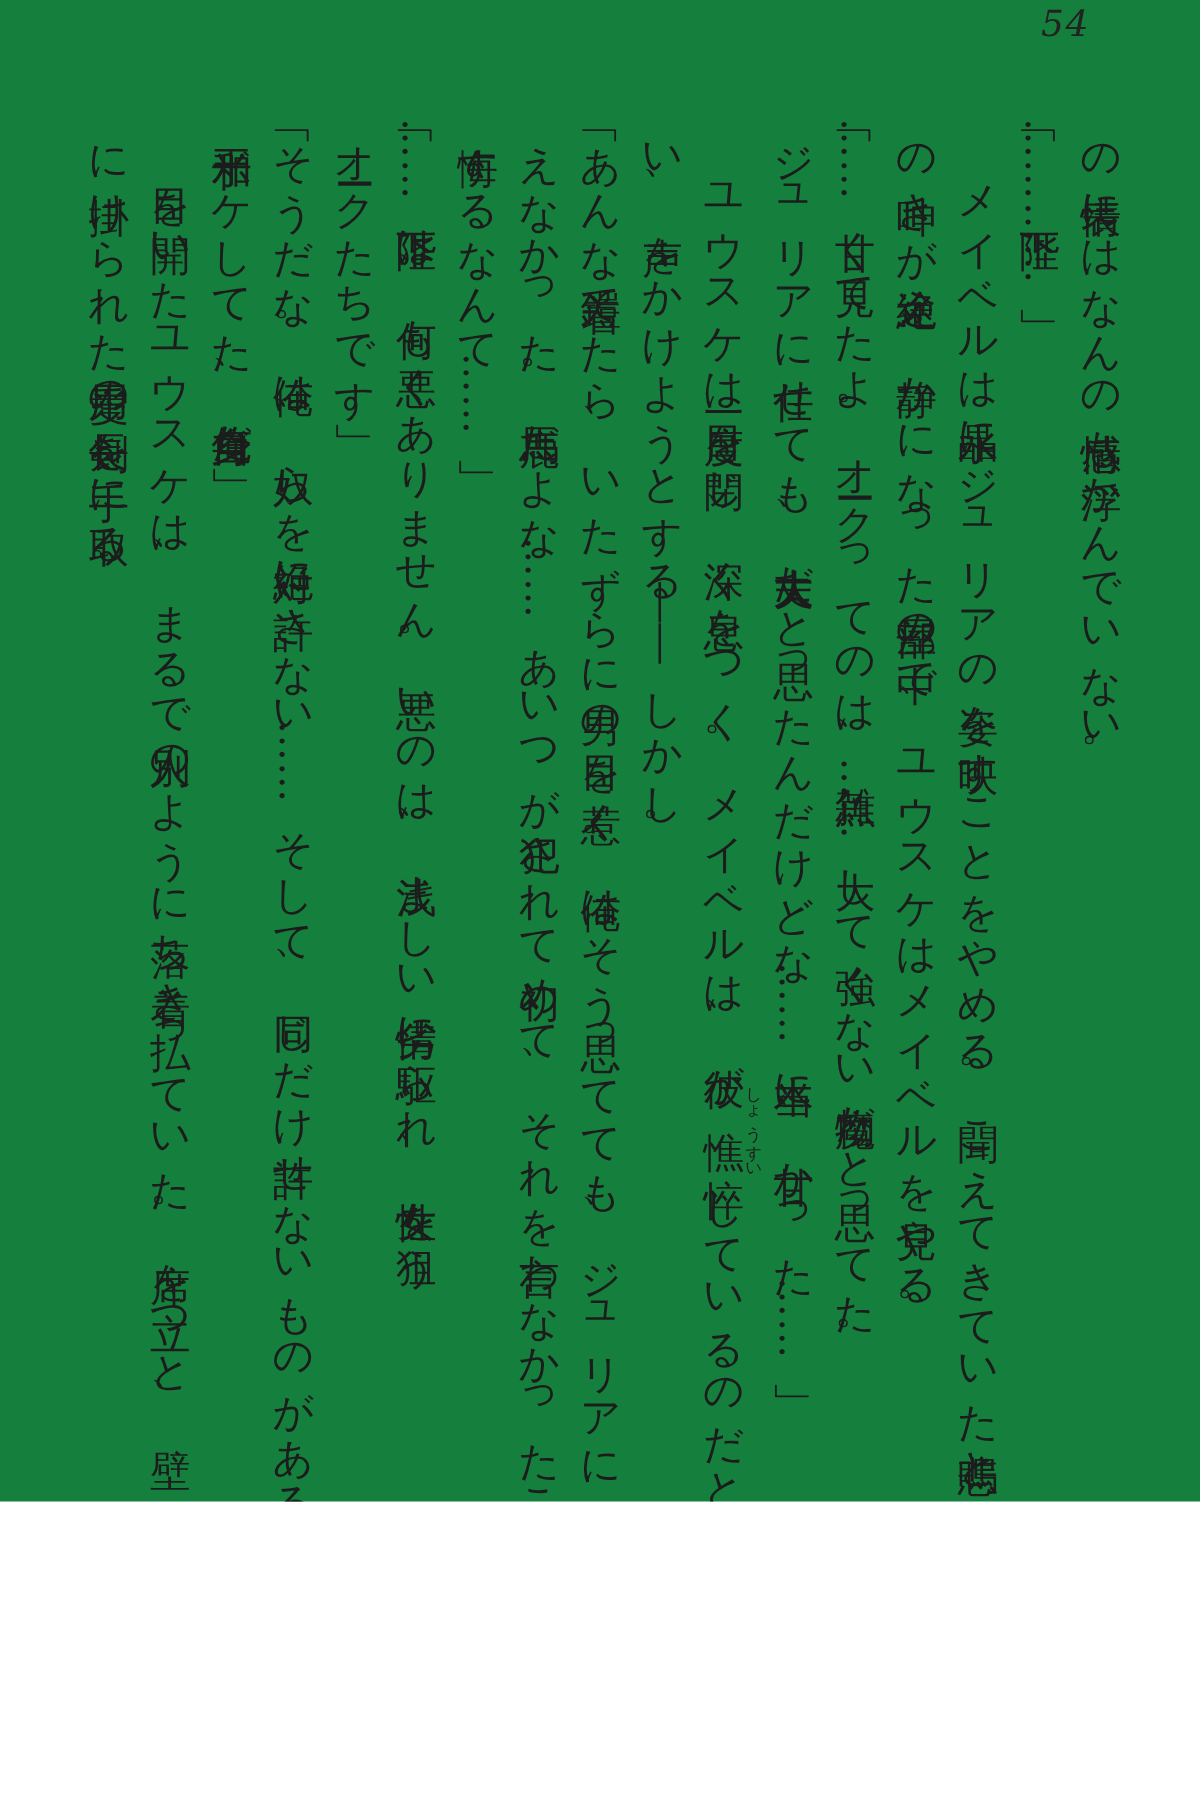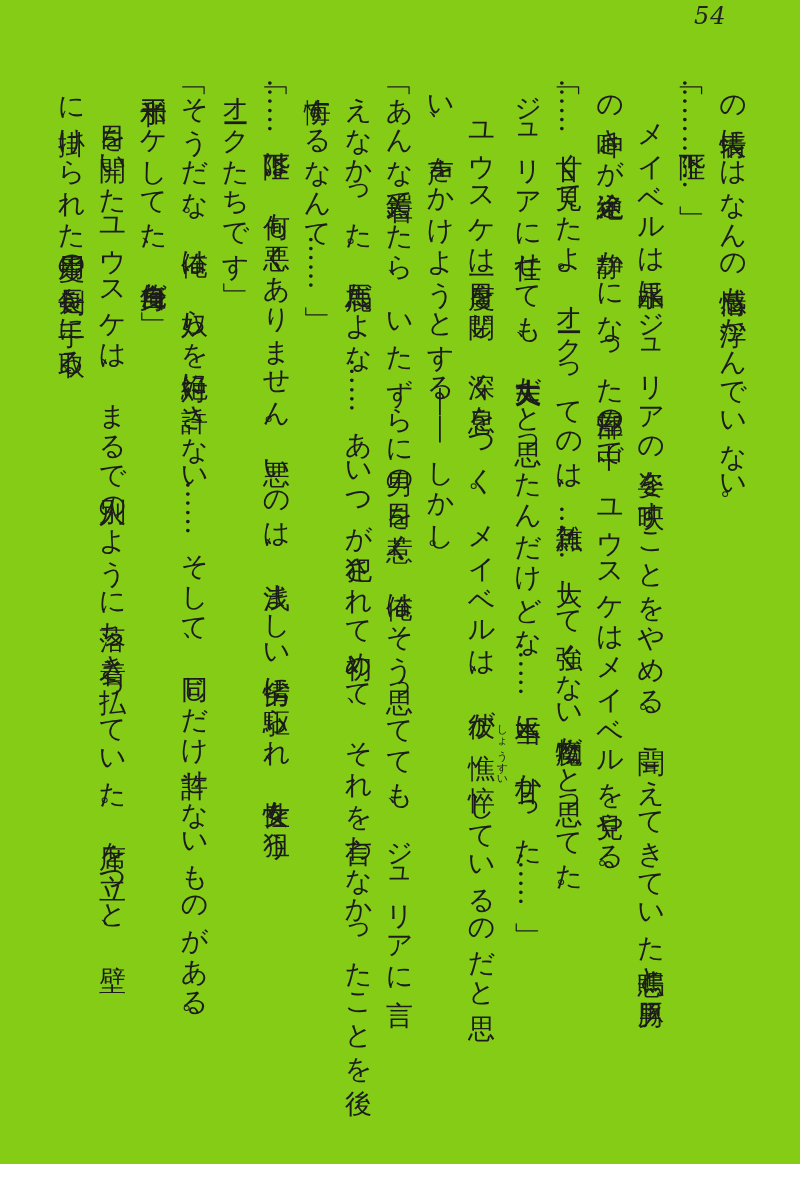--- a/index.html
+++ b/index.html
@@ -5,22 +5,22 @@
   html, body {
     margin: 0;
     padding: 0;
     width: 800px;
     height: 1200px;
     background: #ffffff;
   }
   .book-page {
     position: relative;
     width: 800px;
-    height: 1164px;
-    background: #84cc16;
+    height: 1001px;
+    background: #15803d;
     color: #1c1c1c;
     font-family: "DejaVu Serif", "Liberation Serif", serif;
     overflow: hidden;
   }
   .page-number {
     position: absolute;
     top: 2px;
     left: 694px;
     font-size: 24px;
     font-style: italic;

